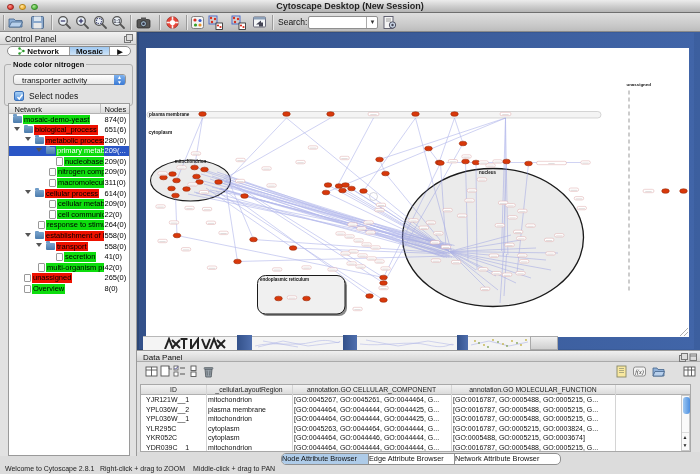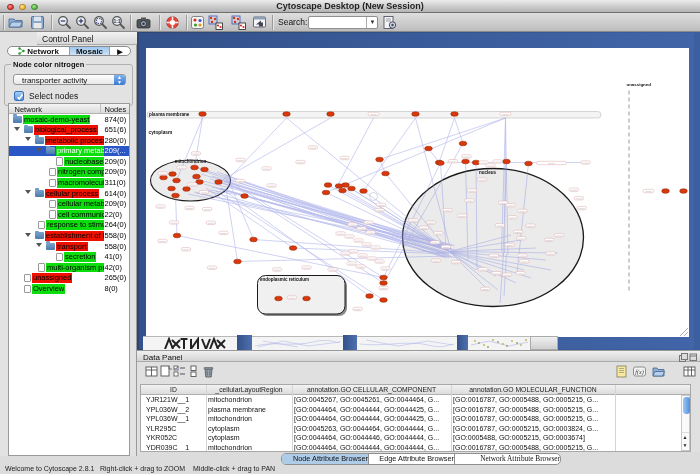--- a/index.html
+++ b/index.html
@@ -22,21 +22,21 @@
   background:linear-gradient(#dedede, #c8c8c8 70%, #bcbcbc);
   border-bottom:1px solid #8a8a8a; }
 .sep { position:absolute; top:2px; width:1px; height:15px; background:#9a9a9a; box-shadow:1px 0 0 #e8e8e8; }
 .ticon { position:absolute; top:2px; width:15px; height:15px; }
 #searchlbl { position:absolute; left:278px; top:4px; font-size:8.5px; color:#111; }
 #searchbox { position:absolute; left:308px; top:3px; width:70px; height:13px; background:#fff; border:1px solid #8f8f8f; border-radius:2px; }
 #searcharrow { position:absolute; left:57px; top:0px; width:12px; height:11px; border-left:1px solid #aaa; font-size:6px; text-align:center; line-height:11px; color:#333;}
 
 
 #cpanel { left:0; top:32px; width:137px; height:424px; background:#e2e2e2; border-right:1px solid #9a9a9a;}
-#cphead { position:absolute; left:0; top:0; width:136px; height:13px; background:linear-gradient(#f2f2f2,#d8d8d8); border-bottom:1px solid #aaa;margin-left:37px; }
+#cphead { position:absolute; left:0; top:0; width:136px; height:13px; background:linear-gradient(#f2f2f2,#d8d8d8); border-bottom:1px solid #aaa; }
 #cphead span { font-size:8.5px; color:#111; position:absolute; left:5px; top:2px; }
 
 
 #tabs { position:absolute; left:7px; top:13.5px; width:124px; height:10px; background:#fff; border:1px solid #8b8b8b; border-radius:5px; overflow:hidden; display:flex; }
 #tabs .seg { font-size:8px; font-weight:bold; color:#111; text-align:center; line-height:9.5px; }
 #tabs .net { width:62px; border-right:1px solid #9a9a9a; }
 #tabs .mos { width:40px; background:linear-gradient(#9ec7f0,#cde3f8); border-right:1px solid #9a9a9a;}
 #tabs .arr { width:20px; font-size:7px; }
 
 
@@ -96,24 +96,24 @@
 .drow div { position:absolute; top:1px; }
 .c1 { left:5px; }
 .c2 { left:67px; }
 .c3 { left:153px; }
 .c4 { left:312px; }
 #dscroll { position:absolute; left:543.5px; top:45px; width:9px; height:56px; background:#fafafa; border:1px solid #c8c8c8;}
 #dthumb { position:absolute; left:1px; top:1px; width:7px; height:17px; background:linear-gradient(90deg,#9ec8f2,#4d8fe0); border-radius:3px;}
 
 
 #btabs { position:absolute; left:281px; top:453px; width:280px; height:11.5px; background:#fff; border:1px solid #909090; border-radius:5px; display:flex; overflow:hidden; font-size:7.3px; color:#111;}
-#btabs div { line-height:10.5px; text-align:right; }
+#btabs div { line-height:10.5px; text-align:left; }
 #btabs .b1 { width:87px; background:#aecbe8; border-right:1px solid #909090; font-weight:normal;}
 #btabs .b2 { width:86px; border-right:1px solid #909090;}
-#btabs .b3 { width:105px;font-family:Liberation Serif, serif; }
+#btabs .b3 { width:105px; }
 
 
 #status { position:absolute; left:0; top:462px; width:700px; height:12px; font-size:7px; color:#222; }
 #status span { position:absolute; top:3px; }
 </style>
 </head>
 <body>
 <div id="app">
 
   <div id="toolbar" class="abs">

